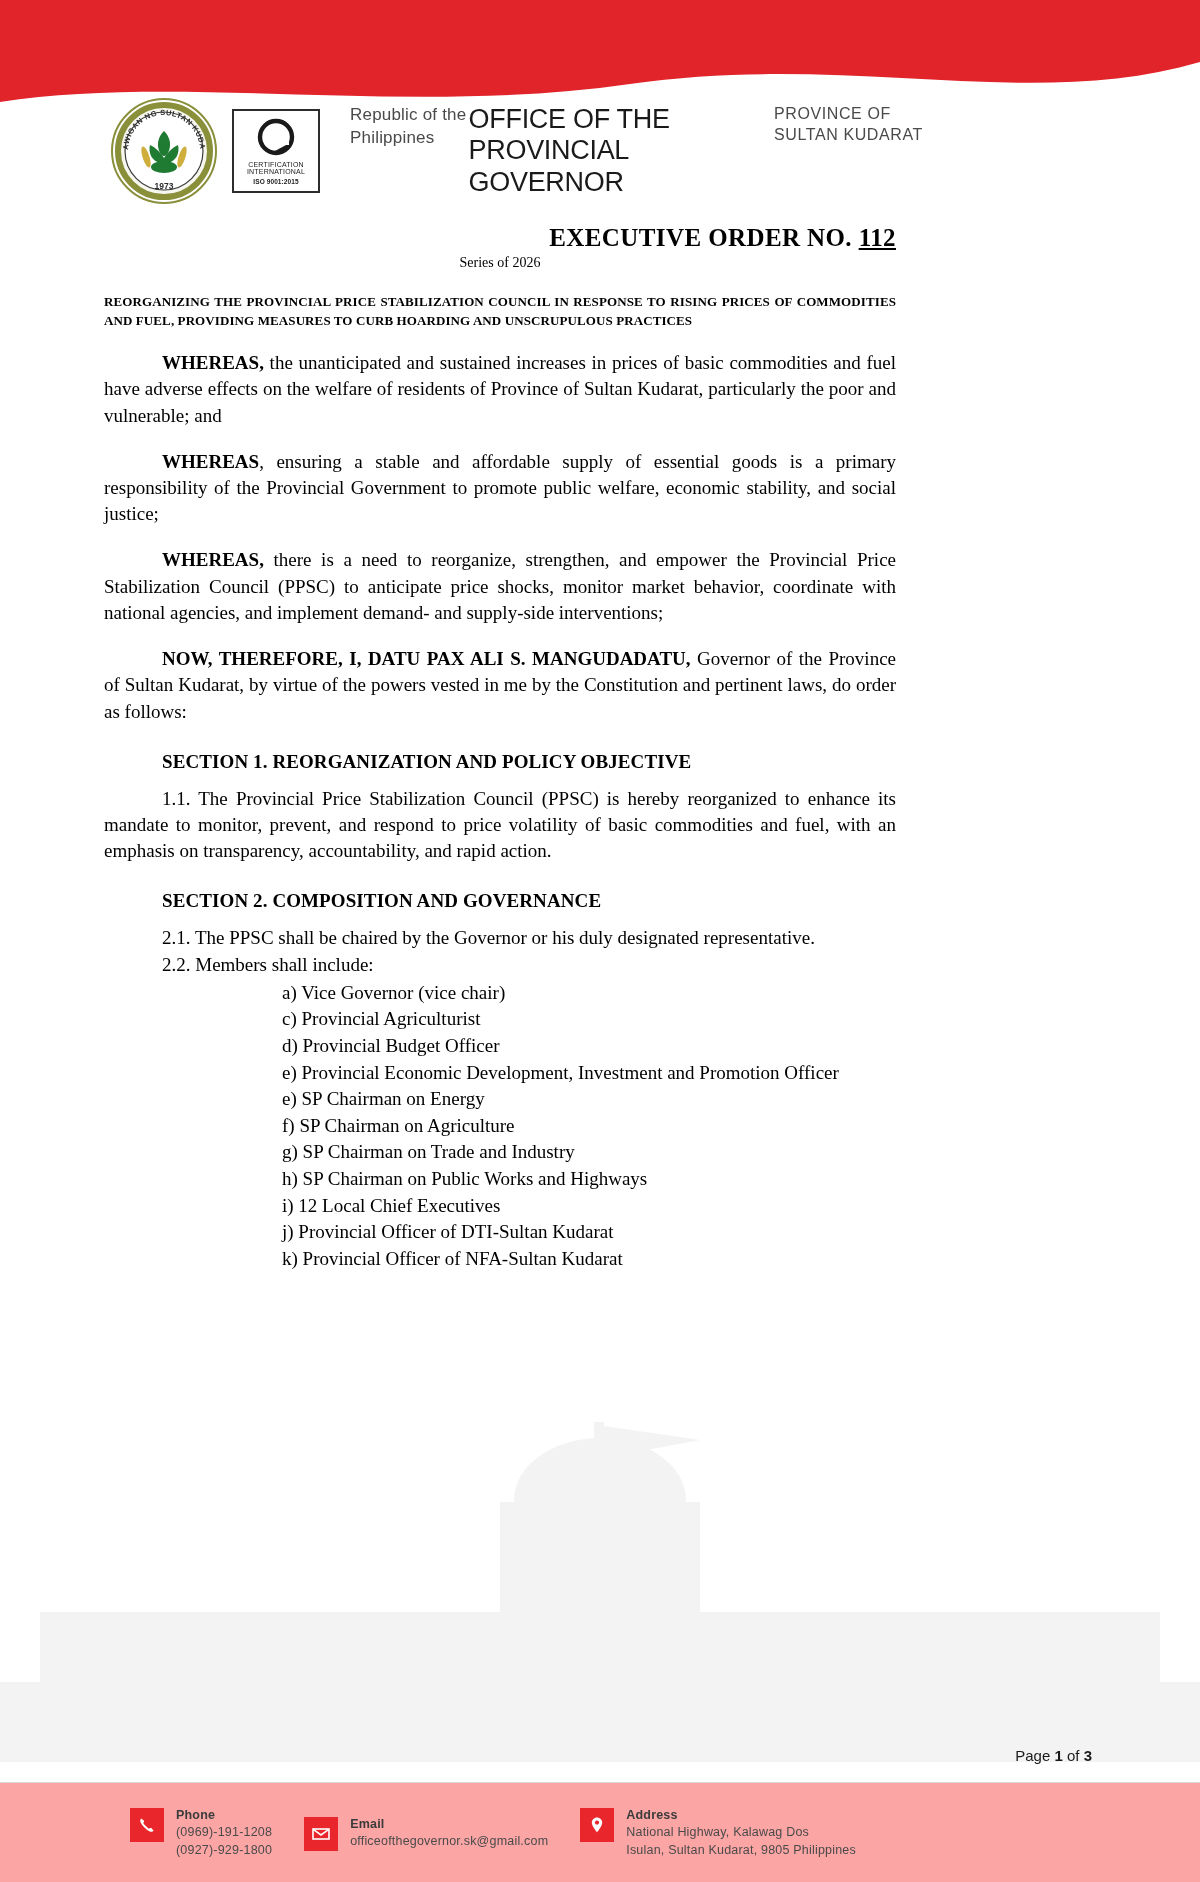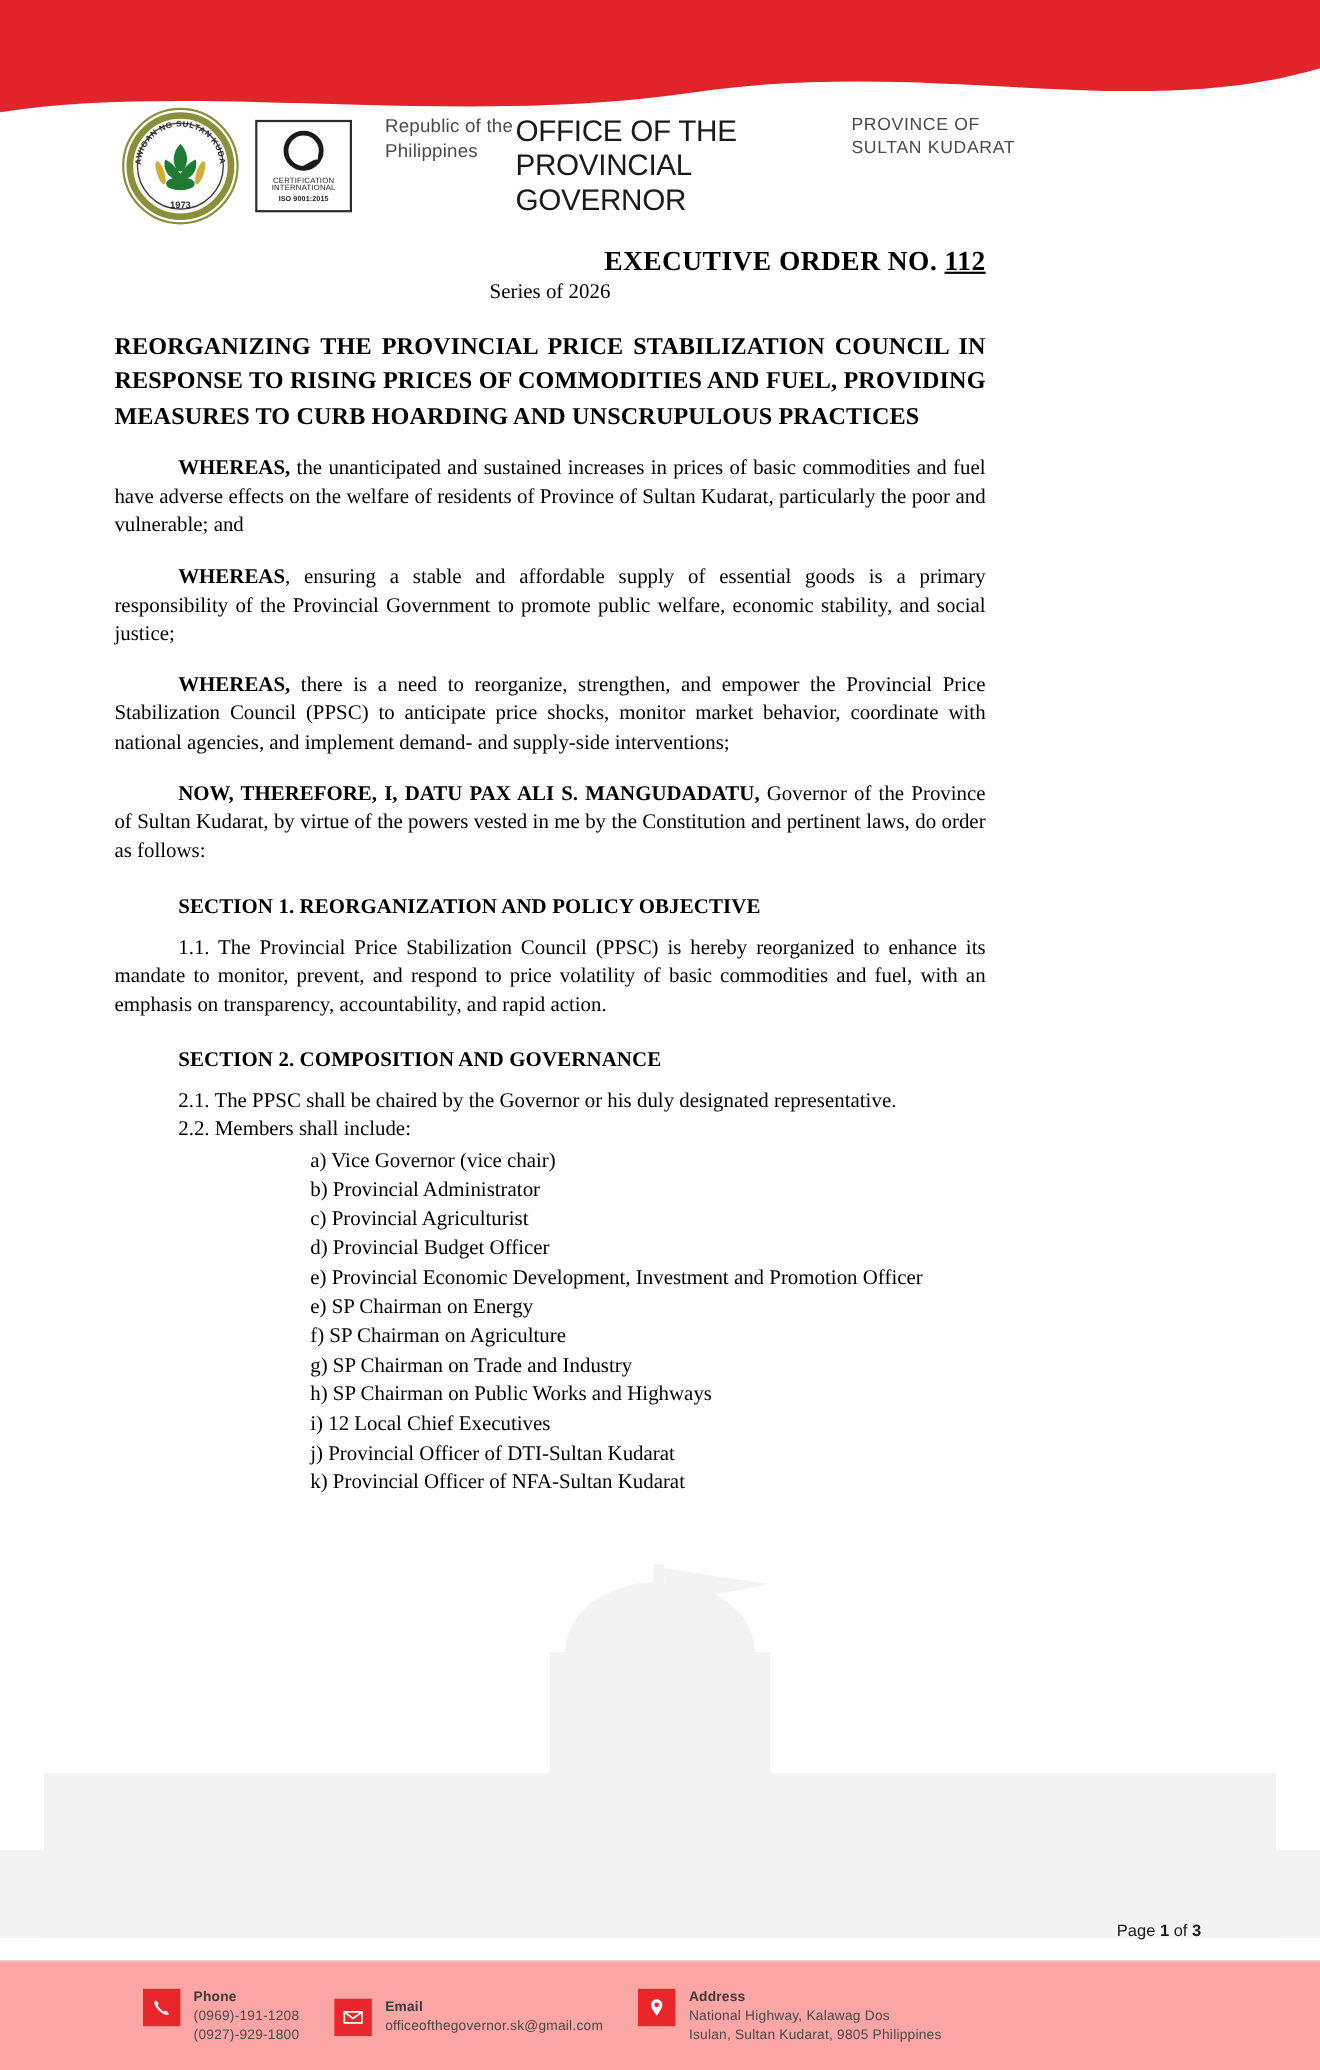--- a/index.html
+++ b/index.html
@@ -149,28 +149,28 @@
     letter-spacing: 0.4px;
     line-height: 1.25;
     color: #000;
   }
   .eo-title .eo-num {
     text-decoration: underline;
     text-underline-offset: 2px;
   }
   .eo-series {
     text-align: center;
-    font-size: 19px;
+    font-size: 14px;
     margin-top: 2px;
     color: #000;
   }
 
   .eo-subject {
     margin-top: 22px;
-    font-size: 22px;
+    font-size: 13px;
     font-weight: bold;
     text-align: justify;
     text-align-last: left;
     line-height: 1.42;
     letter-spacing: 0.1px;
     color: #000;
   }
 
   p.para {
     margin-top: 20px;
@@ -387,21 +387,20 @@
 
     <p class="clause">1.1. The Provincial Price Stabilization Council (PPSC) is hereby reorganized to enhance its mandate to monitor, prevent, and respond to price volatility of basic commodities and fuel, with an emphasis on transparency, accountability, and rapid action.</p>
 
     <div class="section-head">SECTION 2. COMPOSITION AND GOVERNANCE</div>
 
     <p class="clause">2.1. The PPSC shall be chaired by the Governor or his duly designated representative.</p>
     <p class="clause tight">2.2. Members shall include:</p>
 
     <ul class="member-list">
       <li>a) Vice Governor (vice chair)</li>
-      <li>b) Provincial Administrator</li>
       <li>c) Provincial Agriculturist</li>
       <li>d) Provincial Budget Officer</li>
       <li>e) Provincial Economic Development, Investment and Promotion Officer</li>
       <li>e) SP Chairman on Energy</li>
       <li>f) SP Chairman on Agriculture</li>
       <li>g) SP Chairman on Trade and Industry</li>
       <li>h) SP Chairman on Public Works and Highways</li>
       <li>i) 12 Local Chief Executives</li>
       <li>j) Provincial Officer of DTI-Sultan Kudarat</li>
       <li>k) Provincial Officer of NFA-Sultan Kudarat</li>

